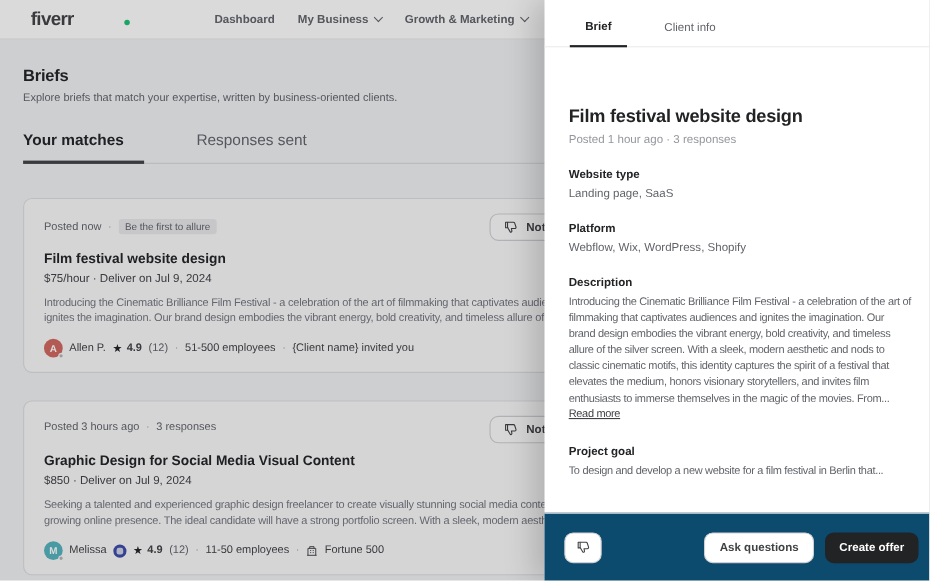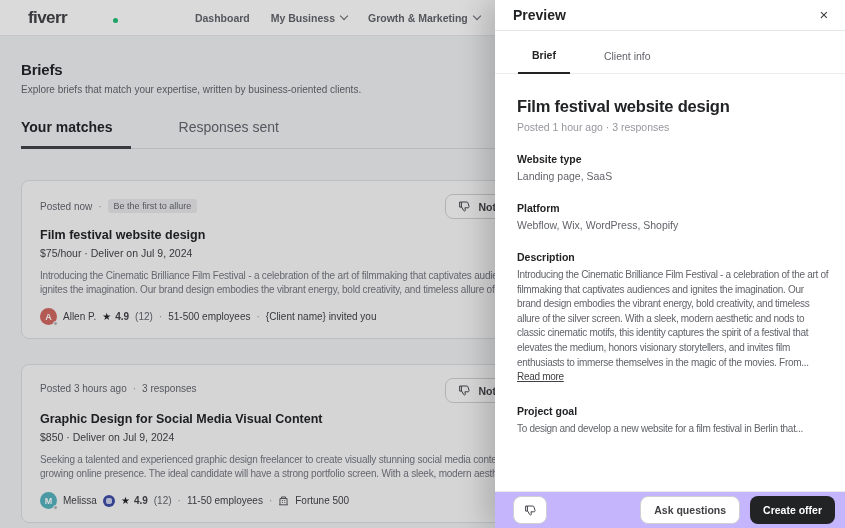--- a/index.html
+++ b/index.html
@@ -62,21 +62,21 @@
   .d-body { position:absolute; top:75px; left:0; right:0; bottom:0; overflow:hidden; padding:22px 17px 0 22px; }
   .b-title { font-size:16.5px; font-weight:700; letter-spacing:-0.2px; color:#222325; }
   .b-meta { margin-top:5px; font-size:10.5px; color:#95979d; }
   .fields-row { display:grid; grid-template-columns:155px 1fr; margin-top:21px; }
   .f-label { font-size:10.5px; font-weight:700; color:#222325; }
   .f-value { margin-top:5px; font-size:10.5px; color:#62646a; }
   .f-block { margin-top:20px; }
   .b-para { margin-top:5px; width:312px; font-size:10px; line-height:14.6px; letter-spacing:-0.3px; color:#62646a; }
   .read-more { color:#404145; text-decoration:underline; cursor:pointer; }
 
-  .d-footer { position:absolute; left:0; right:0; bottom:0; height:37px; background:#c4b5fd; border-top:1px solid #ebebed; display:flex; align-items:center; padding:0 10px 0 18px; gap:10px; }
+  .d-footer { position:absolute; left:0; right:0; bottom:0; height:62px; background:#0c4a6e; border-top:1px solid #ebebed; display:flex; align-items:center; padding:0 10px 0 18px; gap:10px; }
   .f-spacer { flex:1; }
   .btn-icon { width:34px; height:28px; background:#fff; border:1px solid #cfd0d3; border-radius:8px; display:flex; align-items:center; justify-content:center; cursor:pointer; }
   .btn-outline { height:28px; padding:0 13px; background:#fff; border:1px solid #cfd0d3; border-radius:8px; font-size:10.5px; font-weight:600; color:#404145; cursor:pointer; font-family:inherit; }
   .btn-primary { height:28px; padding:0 13px; background:#222325; border:none; border-radius:8px; font-size:10.5px; font-weight:600; color:#fff; cursor:pointer; font-family:inherit; }
   .ticon { width:13px; height:13px; display:block; }
 </style>
 </head>
 <body>
 
 <div class="screen">
@@ -195,24 +195,20 @@
           </div>
         </div>
 
       </div>
     </div>
   </div>
 
   <div class="dim"></div>
 
   <div class="drawer">
-    <div class="d-head">
-      <span class="d-title">Preview</span>
-      <button class="d-close">×</button>
-    </div>
     <div class="d-tabs">
       <div class="tab-d active">Brief</div>
       <div class="tab-d">Client info</div>
     </div>
 
     <div class="d-body">
       <div class="b-title">Film festival website design</div>
       <div class="b-meta">Posted 1 hour ago · 3 responses</div>
 
 

